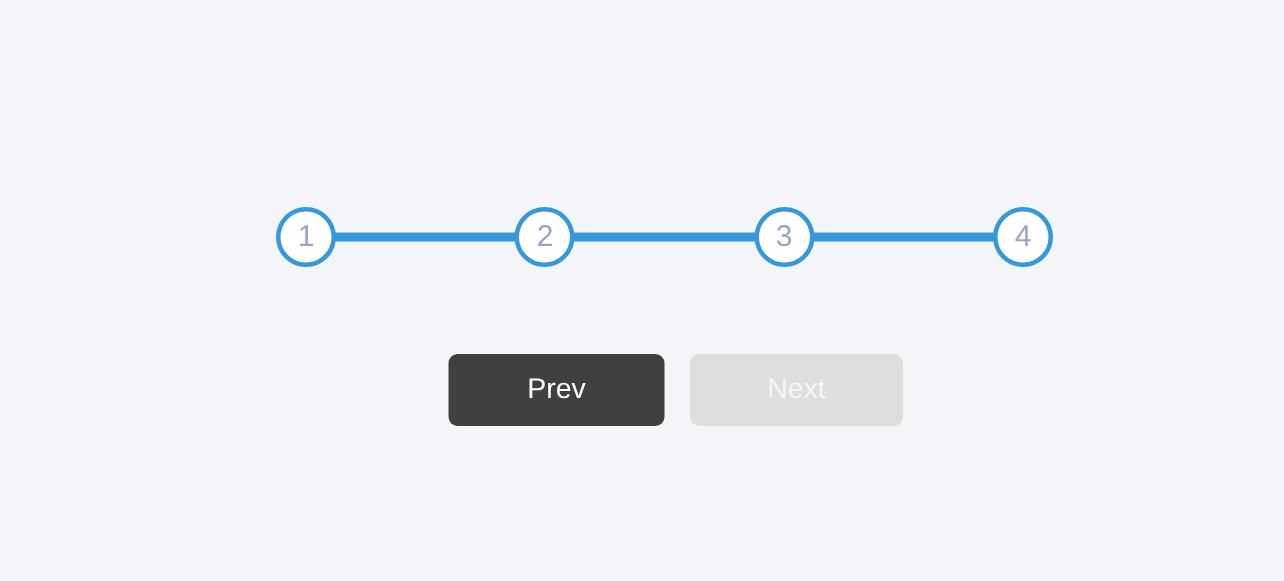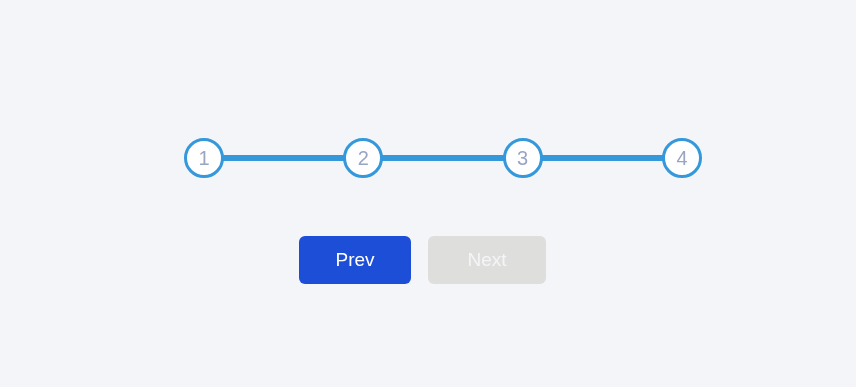--- a/index.html
+++ b/index.html
@@ -85,26 +85,26 @@
     font-size: 19px;
     line-height: 48px;
     padding: 0;
     text-align: center;
     color: #ffffff;
     cursor: pointer;
     display: block;
   }
 
   .btn-prev {
-    width: 112px;
-    background: #1d4ed8;
+    width: 144px;
+    background: #404040;
   }
 
   .btn-next {
-    width: 118px;
+    width: 142px;
     background: #dededd;
     color: #f4f5f6;
     cursor: default;
   }
 </style>
 </head>
 <body>
 
 <div id="stepper-widget">
 

